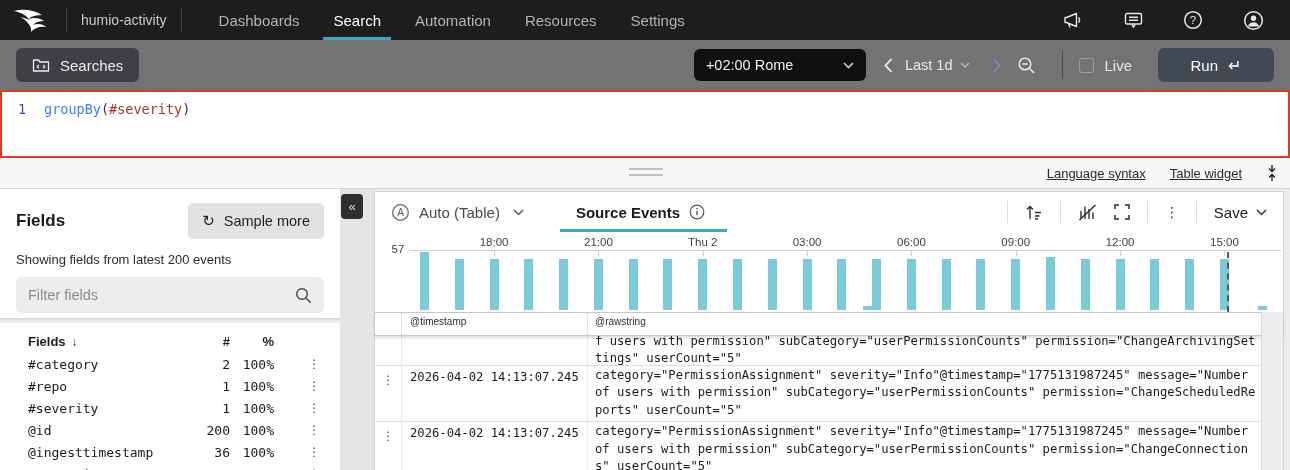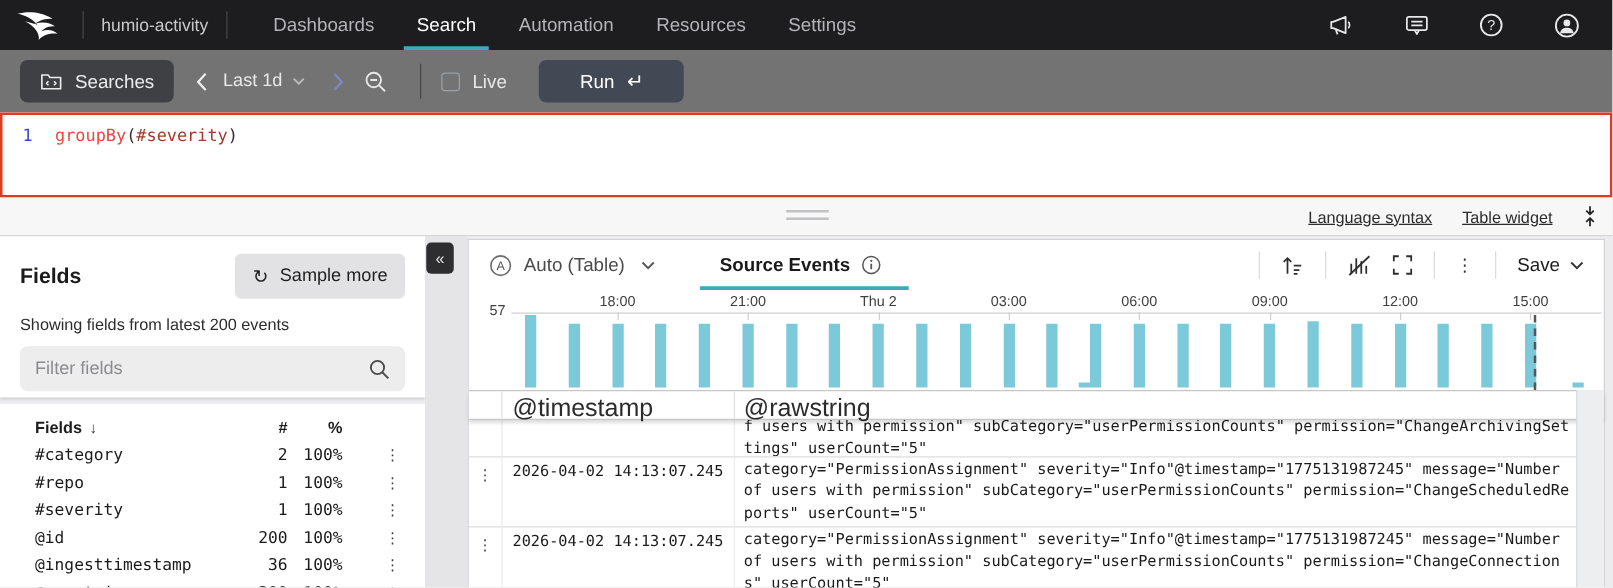--- a/index.html
+++ b/index.html
@@ -30,21 +30,21 @@
   .live-wrap { display:flex; align-items:center; gap:10px; cursor:pointer; }
   .checkbox { width:15px; height:15px; border:1.5px solid #9aa0a6; border-radius:3px; background:transparent; }
   .live-label { color:#e8e8e8; font-size:15px; }
   .run-btn { margin-left:26px; width:116px; height:34px; background:#434855; color:#ffffff; font-size:15px; border-radius:6px; display:flex; align-items:center; justify-content:center; gap:10px; cursor:pointer;text-align:center; }
   .run-enter { font-size:16px; }
 
   
   #editor { position:absolute; top:90px; left:0; width:1290px; height:68px; background:#ffffff; border:2px solid #df3b20; font-family:"DejaVu Sans Mono",monospace; font-size:13.5px; display:flex; padding-top:9px; }
   .line-no { width:40px; text-align:center; color:#3b49c4; }
   .code-line { padding-left:2px; }
-  .tok-fn { color:#ef4444; }
+  .tok-fn { color:#3b82f6; }
   .tok-paren { color:#33302e; }
   .tok-arg { color:#a0392b; }
 
   
   #editor-footer { position:absolute; top:158px; left:0; width:1290px; height:31px; background:#f7f7f8; border-bottom:1px solid #d5d5d7; }
   .drag-handle { position:absolute; left:629px; top:10px; cursor:row-resize; }
   .drag-handle div { width:34px; height:0; border-top:2px solid #c2c2c4; margin-bottom:4px; }
   .footer-right { position:absolute; right:12px; top:0; height:30px; display:flex; align-items:center; gap:24px; }
   .footer-link { font-size:13px; color:#2b2b2b; text-decoration:underline; cursor:pointer; }
   .collapse-editor { cursor:pointer; }
@@ -94,21 +94,21 @@
   .hist-axis-line { position:absolute; left:34px; right:2px; top:18px; border-top:1px solid #cfcfd1; }
   .hist-tick-label { position:absolute; top:4px; width:60px; text-align:center; font-size:11.5px; color:#3f3f41; }
   .hist-tick { position:absolute; top:18px; width:1px; height:6px; background:#cfcfd1; }
   .hist-ymax { position:absolute; left:12px; top:11px; width:22px; text-align:center; font-size:11.5px; color:#3f3f41; }
   #hist-bars { position:absolute; left:0; top:0; width:908px; height:78px; }
   .hist-bar { position:absolute; bottom:0; width:9px; }
   .now-marker { position:absolute; top:20px; bottom:0; border-left:2px dashed #55555a; }
 
   
   #events { position:absolute; left:0; top:120px; width:908px; bottom:0; }
-  .ev-header { height:24px; display:flex; border-top:1px solid #c7c7c9; border-bottom:1px solid #c7c7c9; box-shadow:0 2px 3px rgba(0,0,0,0.14); position:relative; z-index:2; background:#fff; font-size:20px; color:#2b2b2b; }
+  .ev-header { height:24px; display:flex; border-top:1px solid #c7c7c9; border-bottom:1px solid #c7c7c9; box-shadow:0 2px 3px rgba(0,0,0,0.14); position:relative; z-index:2; background:#fff; font-size:10px; color:#2b2b2b; }
   .ev-h-kebab { width:26px; }
   .ev-h-ts { width:186px; padding:3px 0 0 8px; border-left:1px solid #e2e2e4; }
   .ev-h-raw { flex:1; padding:3px 0 0 7px; border-left:1px solid #e2e2e4; }
   .ev-row { display:flex; border-bottom:1px solid #dedee0; font-family:"DejaVu Sans Mono",monospace; font-size:12.2px; color:#1b1b1b; }
   .ev-kebab { width:26px; text-align:center; padding-top:7px; color:#3c3c3c; font-size:12px; cursor:pointer; }
   .ev-ts { width:186px; padding:4px 0 0 8px; border-left:1px solid #ececee; white-space:nowrap; }
   .ev-raw { flex:1; padding:1px 24px 2px 7px; border-left:1px solid #ececee; line-height:17.4px; word-break:break-all; white-space:pre-wrap; }
   .ev-row.partial { height:30px; overflow:hidden; }
   .ev-row.partial .ev-raw { margin-top:-4px; }
   .scroll-gutter { position:absolute; right:0; top:0; bottom:0; width:22px; background:#edeef0; border-left:1px solid #d9d9db; z-index:3; }
@@ -167,20 +167,28 @@
   <div class="searches-btn">
     <span>
       <svg width="18" height="15" viewBox="0 0 18 15" fill="none" stroke="#ececec" stroke-width="1.3" stroke-linejoin="round">
         <path d="M1.5 2 H6.5 L8 4 H16.5 V13 H1.5 Z"></path>
         <path d="M6.8 7 L5.2 8.6 L6.8 10.2 M11.2 7 L12.8 8.6 L11.2 10.2"></path>
       </svg>
     </span>
     <span>Searches</span>
   </div>
 
+  <div class="tz-select">
+    <span>+02:00 Rome</span>
+    <span style="color:#cfcfcf;">
+      <svg width="11" height="7" viewBox="0 0 11 7" fill="none" stroke="currentColor" stroke-width="1.6">
+          <path d="M1 1 L5.5 5.5 L10 1"></path>
+        </svg>
+    </span>
+  </div>
 
   <span class="time-step">
     <svg width="9" height="15" viewBox="0 0 9 15" fill="none" stroke="currentColor" stroke-width="1.8">
         <path d="M7.5 1 L1.5 7.5 L7.5 14"></path>
       </svg>
   </span>
   <span class="time-range">
     <span>Last 1d</span>
     <span style="color:#b9b9bd;">
       <svg width="10" height="6" viewBox="0 0 10 6" fill="none" stroke="currentColor" stroke-width="1.5">

